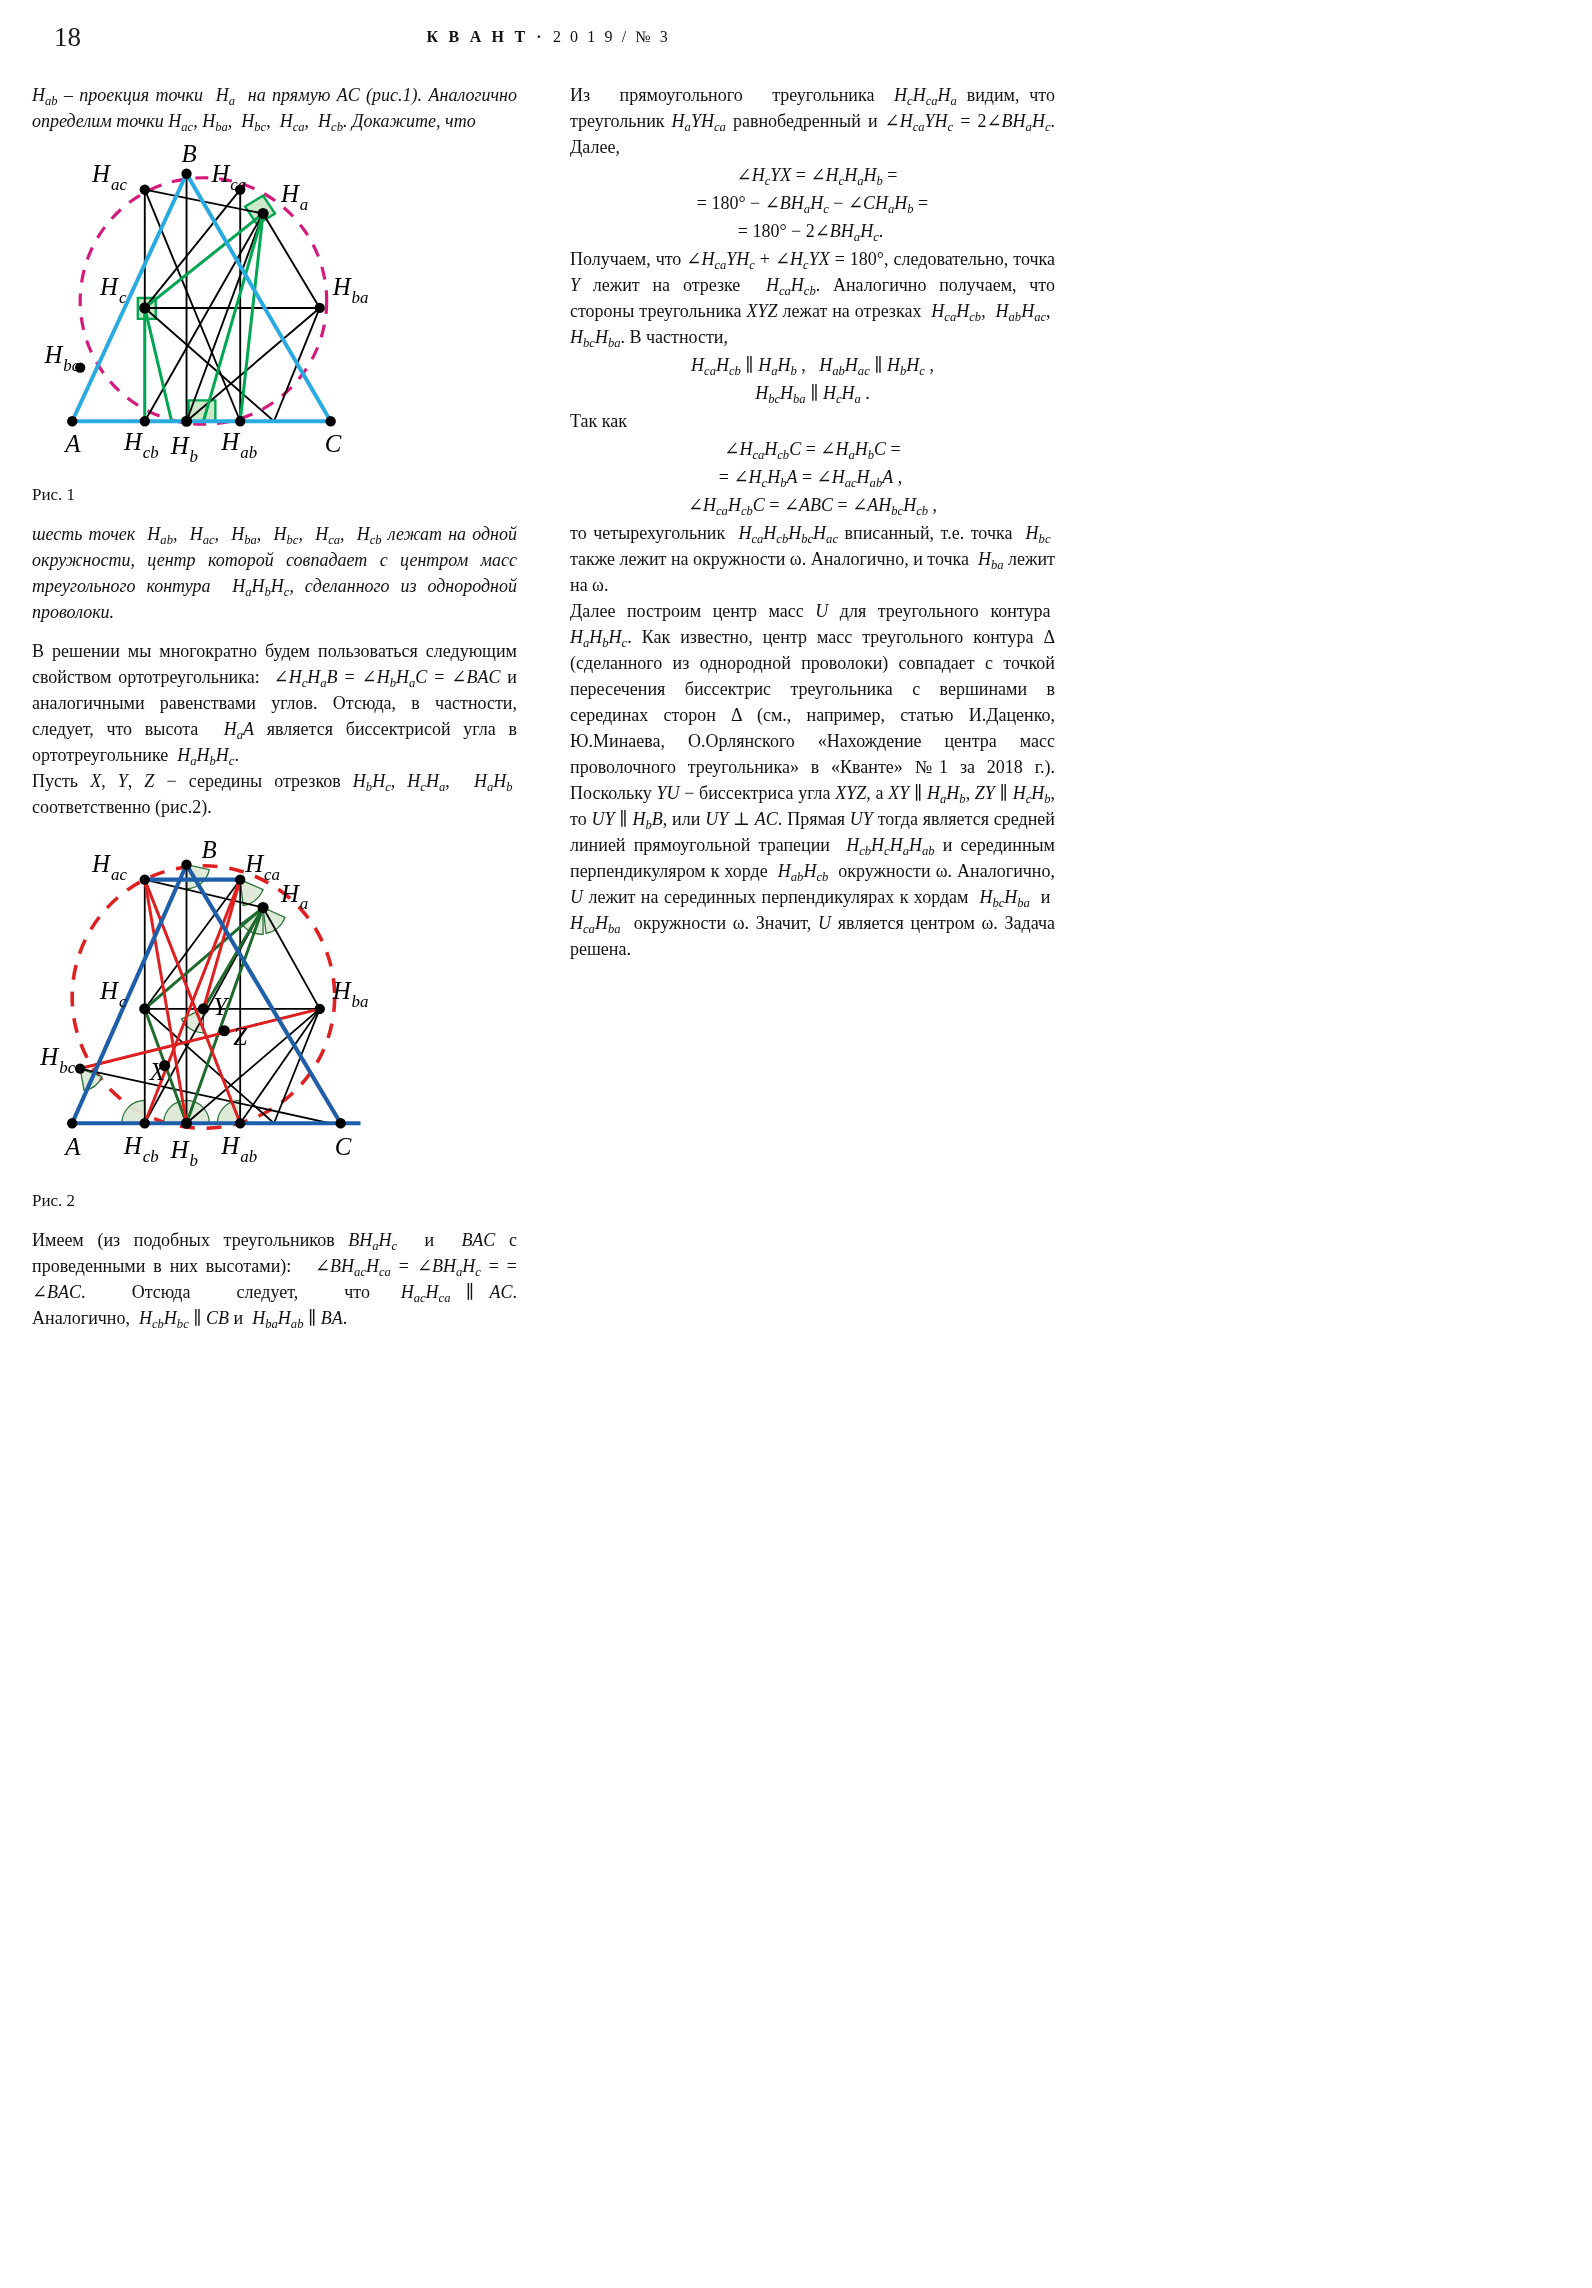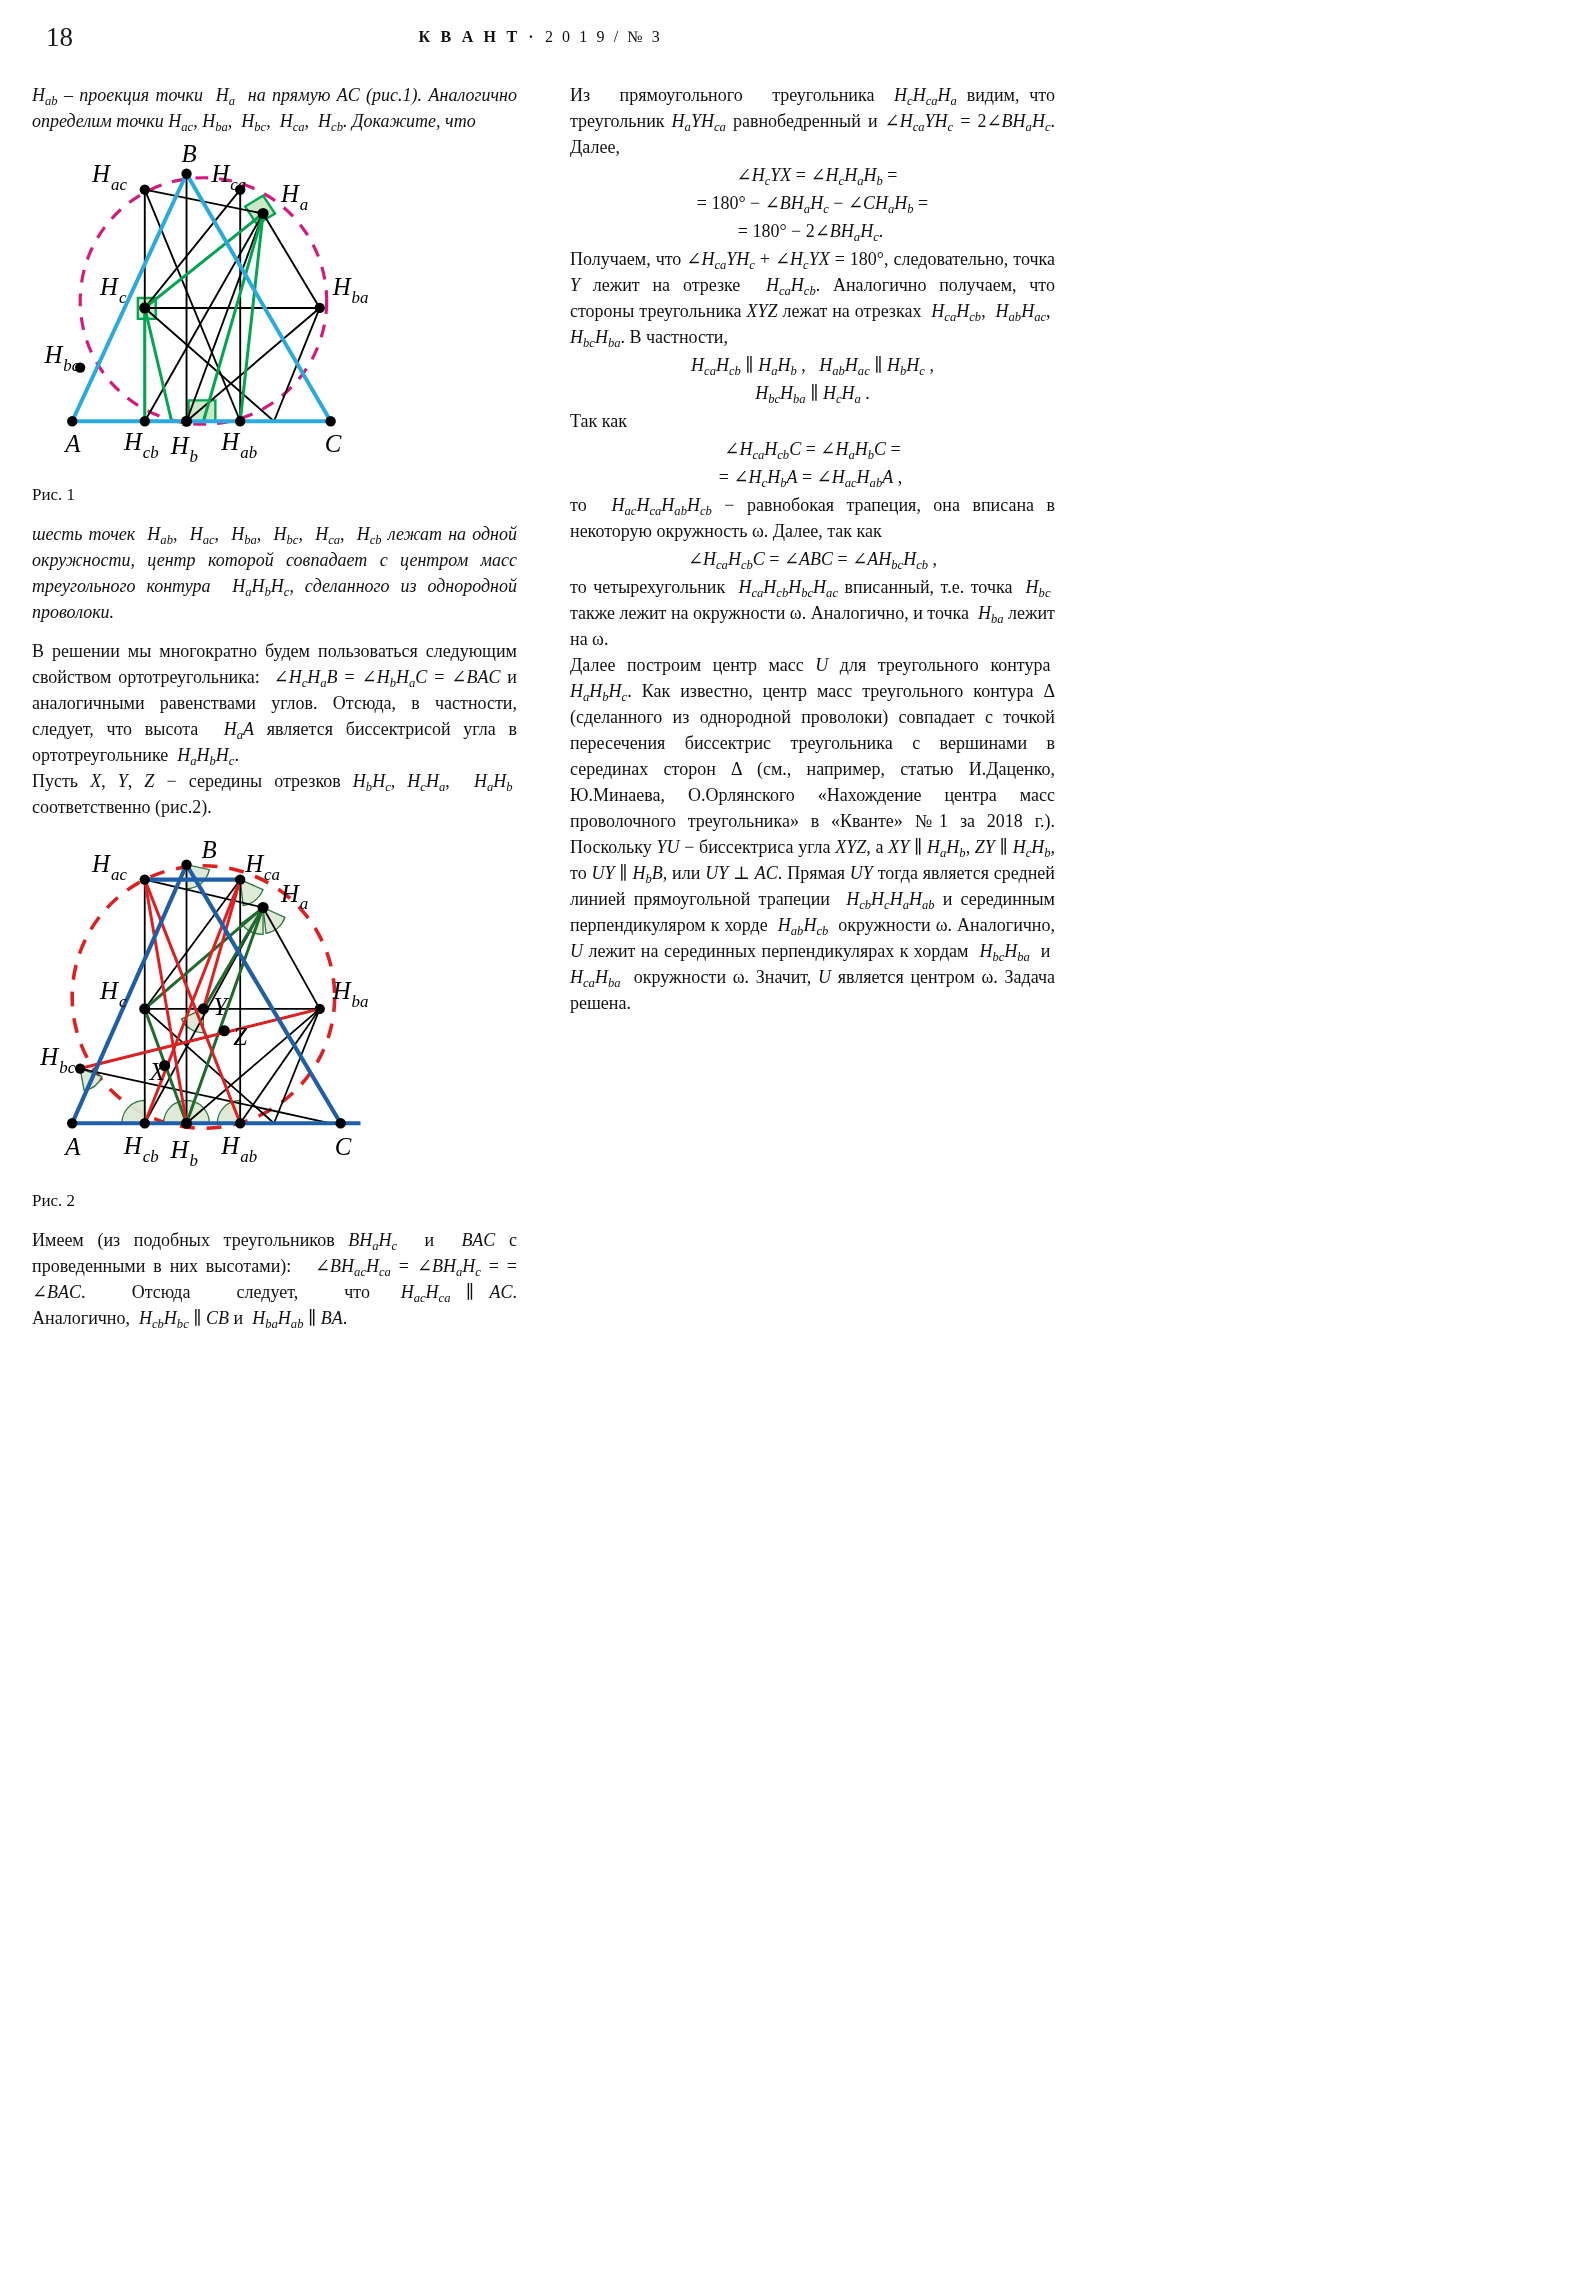--- a/index.html
+++ b/index.html
@@ -12,21 +12,21 @@
     overflow:hidden;
   }
   .page{
     position:relative;
     width:1065px;height:1530px;
     box-sizing:border-box;
     padding:0;
   }
   
   .header{
-    position:absolute;left:8px;top:22px;width:1065px;height:36px;padding-left:40px;
+    position:absolute;left:16px;top:22px;width:1065px;height:36px;padding-left:40px;
   }
   .folio{
     position:absolute;left:38px;top:0;
     font-size:27px;letter-spacing:0px;
     font-family:"Liberation Serif",serif;
     color:#1a1a1a;
   }
   .runhead{
     position:absolute;left:0;top:6px;width:1065px;
     text-align:center;
@@ -397,24 +397,20 @@
 
     <div class="eq l">
       ∠<span class="mv">H</span><sub>ca</sub><span class="mv">H</span><sub>cb</sub><span class="mv">C</span> =
       ∠<span class="mv">H</span><sub>a</sub><span class="mv">H</span><sub>b</sub><span class="mv">C</span> =
     </div>
     <div class="eq r">
       = ∠<span class="mv">H</span><sub>c</sub><span class="mv">H</span><sub>b</sub><span class="mv">A</span> =
       ∠<span class="mv">H</span><sub>ac</sub><span class="mv">H</span><sub>ab</sub><span class="mv">A</span> ,
     </div>
 
-    <p>
-      то&nbsp; <span class="mv">H</span><sub>ac</sub><span class="mv">H</span><sub>ca</sub><span class="mv">H</span><sub>ab</sub><span class="mv">H</span><sub>cb</sub>
-      − равнобокая трапеция, она вписана в некоторую окружность ω. Далее, так как
-    </p>
 
     <div class="eq c">
       ∠<span class="mv">H</span><sub>ca</sub><span class="mv">H</span><sub>cb</sub><span class="mv">C</span> =
       ∠<span class="mv">ABC</span> = ∠<span class="mv">AH</span><sub>bc</sub><span class="mv">H</span><sub>cb</sub> ,
     </div>
 
     <p>
       то четырехугольник&nbsp;
       <span class="mv">H</span><sub>ca</sub><span class="mv">H</span><sub>cb</sub><span class="mv">H</span><sub>bc</sub><span class="mv">H</span><sub>ac</sub>
       вписанный, т.е. точка&nbsp; <span class="mv">H</span><sub>bc</sub>&nbsp; также лежит на

